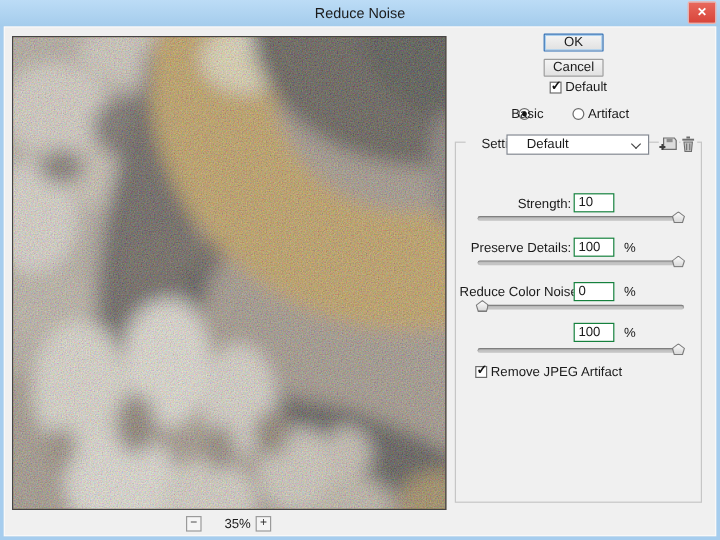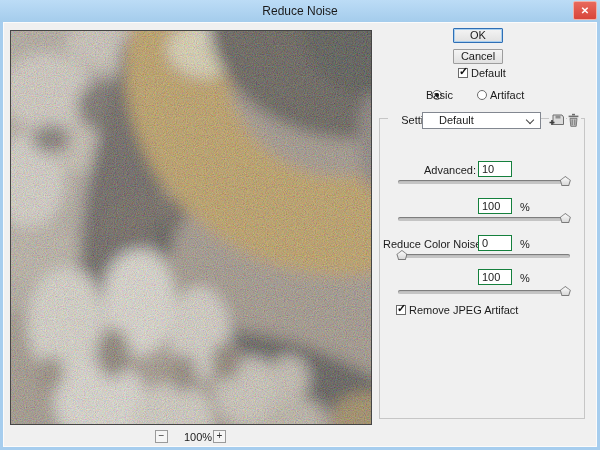--- a/index.html
+++ b/index.html
@@ -118,21 +118,21 @@
           <ellipse cx="40" cy="342" rx="14" ry="18" fill="#7a6953"></ellipse>
           <ellipse cx="215" cy="330" rx="16" ry="20" fill="#6e5c44"></ellipse>
         </g>
         <rect x="0" y="0" width="360" height="393" filter="url(#grain)" opacity="0.5"></rect>
       </svg>
     </div>
 
     <div class="zoom-btn" style="left:152px;top:408px;">
       <span>−</span>
     </div>
-    <div class="zoom-level">100%</div>
+    <div class="zoom-level">35%</div>
     <div class="zoom-btn" style="left:210px;top:408px;">
       <span>+</span>
     </div>
 
     <div class="btn default" style="top:6px;">OK</div>
     <div class="btn" style="top:27px;">Cancel</div>
 
     <span class="cb" style="left:455px;top:46px;">
       <span class="mark">✓</span>
     </span>
@@ -158,27 +158,28 @@
     </span>
     <span class="icon-holder" style="left:564px;top:91px;width:14px;height:15px;">
       <svg width="13" height="14" viewBox="0 0 13 14">
         <path d="M5 0.8 h3 v1.6 h-3 z" fill="#6e6e6e"></path>
         <rect x="1.6" y="2.6" width="9.8" height="1.6" fill="#6e6e6e"></rect>
         <path d="M3 5.3 h7 l-0.8 8 h-5.4 z" fill="#c2c2c2" stroke="#6e6e6e" stroke-width="0.9"></path>
         <path d="M5.2 6.5 v5.7 M7.8 6.5 v5.7" stroke="#6e6e6e" stroke-width="0.9"></path>
       </svg>
     </span>
 
-    <span class="slider-label" style="top:142px;">Advanced:</span>
+    <span class="slider-label" style="top:142px;">Strength:</span>
     <input class="numbox" style="top: 139px;" value="10">
     <span class="unit" style="top:142px;"></span>
     <div class="track" style="top:158px;">
       <span class="thumb" style="left: calc(97% - 5px);"></span>
     </div>
 
+    <span class="slider-label" style="top:179px;">Preserve Details:</span>
     <input class="numbox" style="top: 176px;" value="100">
     <span class="unit" style="top:179px;">%</span>
     <div class="track" style="top:195px;">
       <span class="thumb" style="left: calc(97% - 5px);"></span>
     </div>
 
     <span class="slider-label" style="top:216px;">Reduce Color Noise:</span>
     <input class="numbox" style="top: 213px;" value="0">
     <span class="unit" style="top:216px;">%</span>
     <div class="track" style="top:232px;">

